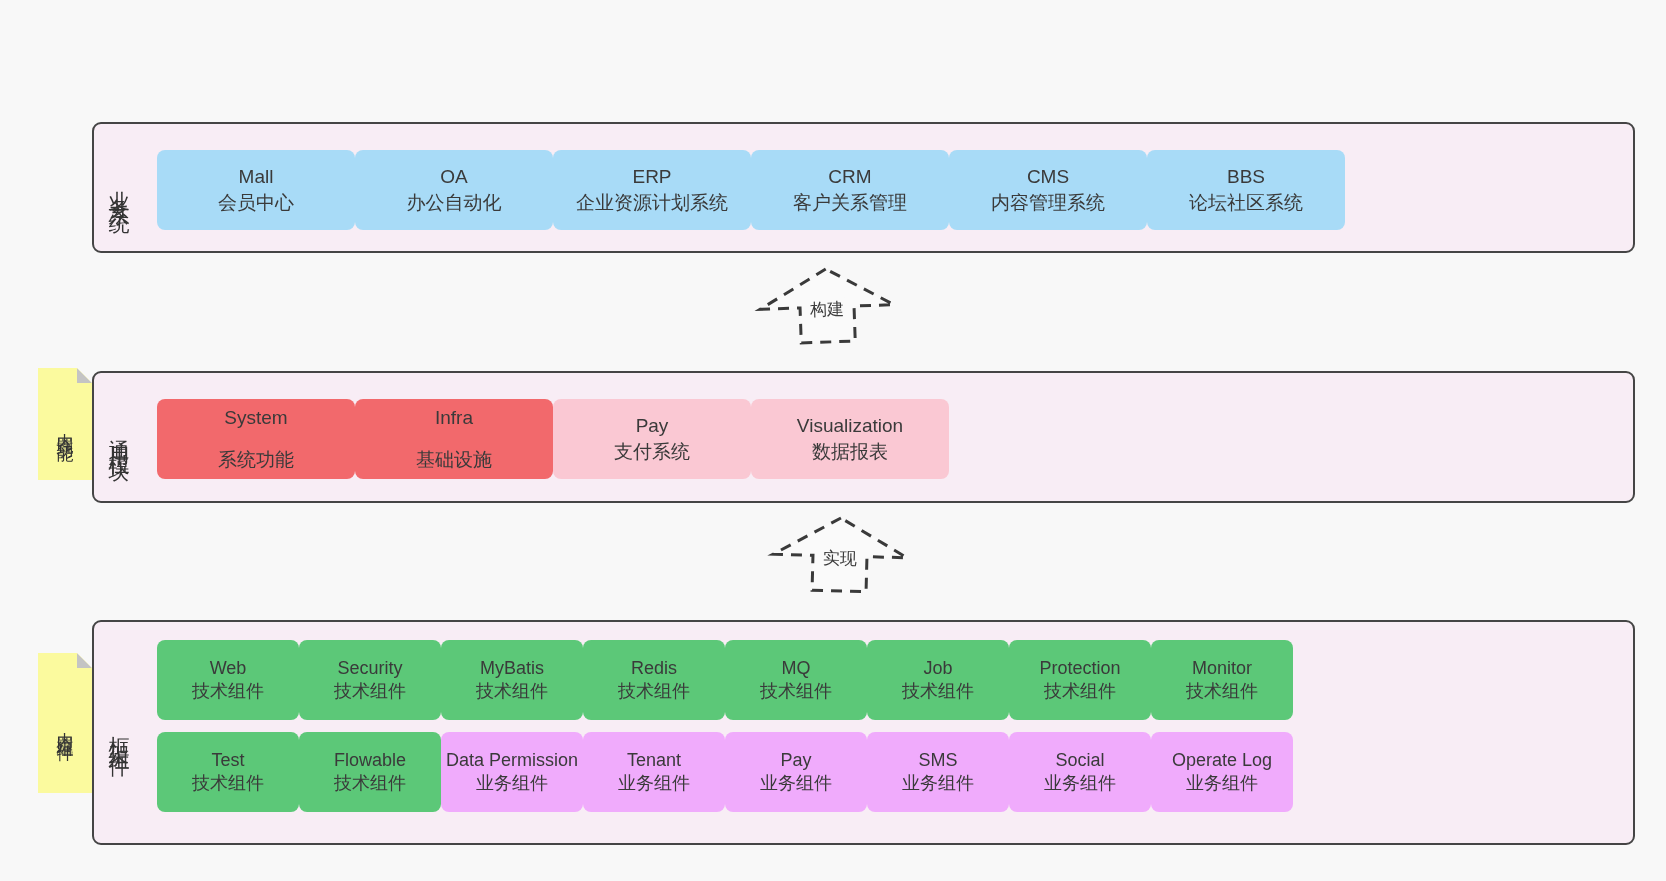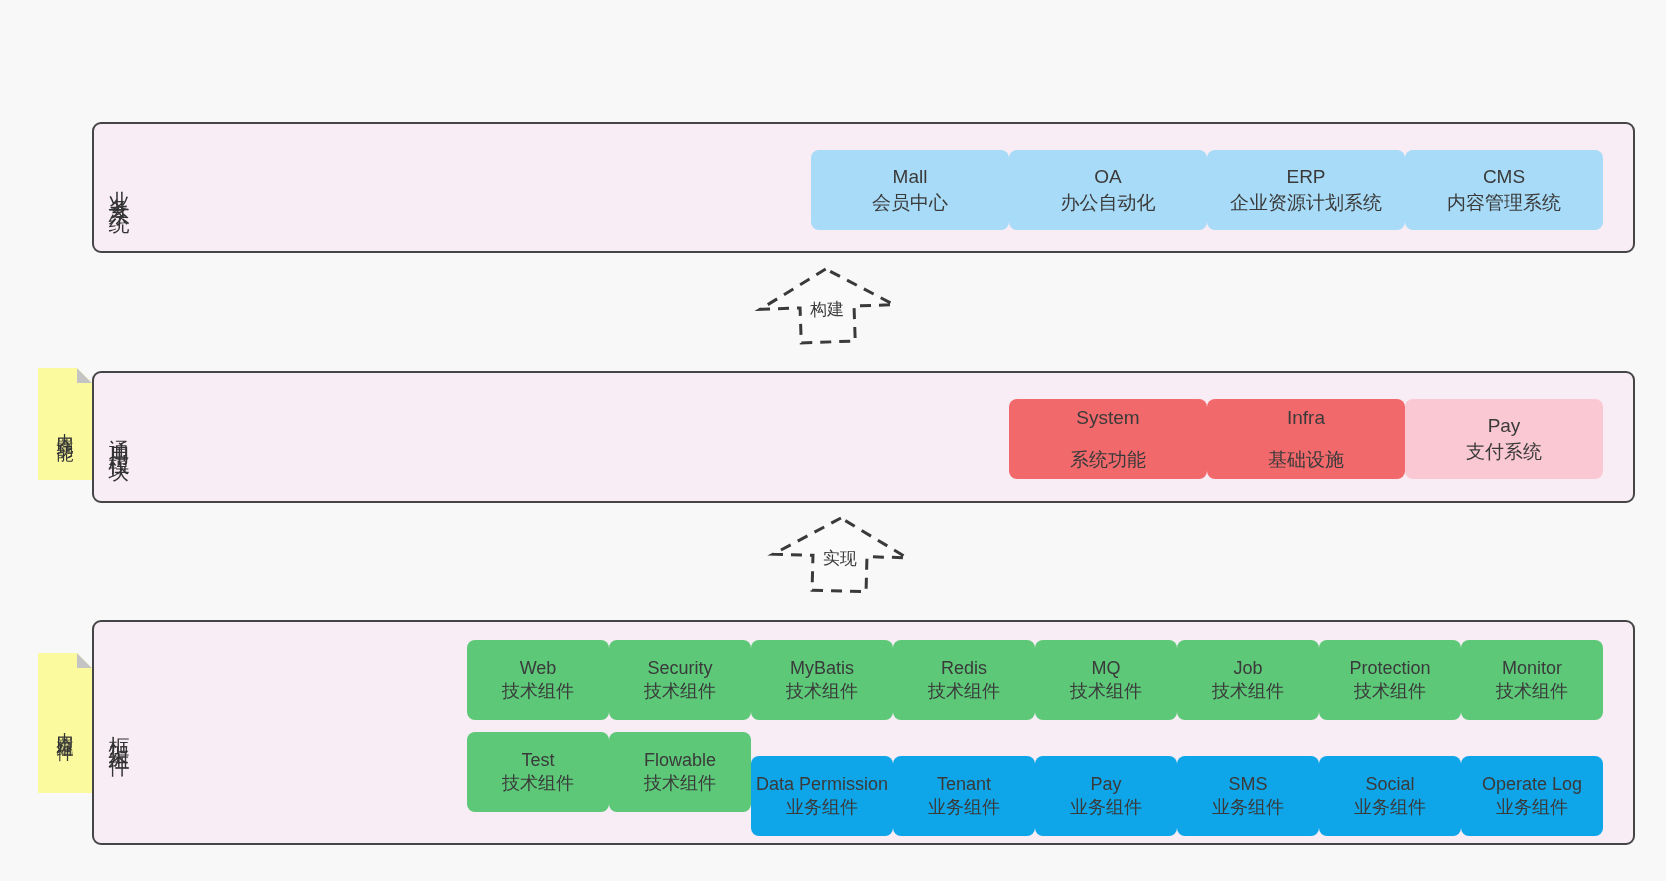--- a/index.html
+++ b/index.html
@@ -20,41 +20,41 @@
   .layer-framework{top:620px;height:225px;padding-left:24px;}
 
   .v-label{
     position:absolute;left:11px;top:50%;transform:translateY(-50%);
     writing-mode:vertical-rl;text-orientation:upright;
     font-size:21px;letter-spacing:7px;color:#333;white-space:nowrap;
   }
 
   .box-row{
     position:absolute;left:63px;right:30px;
-    display:flex;justify-content:flex-end;align-items:stretch;
+    display:flex;justify-content:flex-start;align-items:stretch;
   }
   .layer-business .box-row{top:26px;}
   .layer-modules  .box-row{top:26px;}
   .layer-framework .row-1{top:18px;}
   .layer-framework .row-2{top:110px;}
 
   
   .box{
     height:80px;border-radius:8px;
     display:flex;flex-direction:column;justify-content:center;
     text-align:center;font-size:19px;line-height:26px;color:#3a3a3a;
   }
   .layer-business .box,.layer-modules .box{width:198px;}
   .layer-framework .box{width:142px;font-size:18px;line-height:23px;}
 
   .blue{background:#a8dbf7;}
   .red{background:#f2696c;gap:16px;}
   .pink{background:#fac8d3;}
   .green{background:#5cc878;}
-  .light-green{background:#0ea5e9;margin-top:24px;}
+  .light-green{background:#f0abfc;}
 
   
   .arrow{position:absolute;width:150px;height:80px;}
   .arrow-build{left:752px;top:266px;transform:rotate(-2deg);}
   .arrow-implement{left:765px;top:515px;transform:rotate(1.5deg);}
   .arrow svg{display:block;}
   .arrow-label{
     position:absolute;left:50%;top:32px;transform:translateX(-50%);
     background:#fafafa;padding:0 3px;font-size:17px;color:#3c3c3c;white-space:nowrap;
   }
@@ -99,22 +99,30 @@
         </div>
         <div class="box blue">
           <div class="box-title">OA</div>
           <div class="box-sub">办公自动化</div>
         </div>
         <div class="box blue">
           <div class="box-title">ERP</div>
           <div class="box-sub">企业资源计划系统</div>
         </div>
         <div class="box blue">
+          <div class="box-title">CRM</div>
+          <div class="box-sub">客户关系管理</div>
+        </div>
+        <div class="box blue">
           <div class="box-title">CMS</div>
           <div class="box-sub">内容管理系统</div>
+        </div>
+        <div class="box blue">
+          <div class="box-title">BBS</div>
+          <div class="box-sub">论坛社区系统</div>
         </div>
       </div>
   </section>
 
   <div class="arrow arrow-build">
     <svg width="150" height="80" viewBox="0 0 150 80">
       <polygon points="75,3 8,41 48,41 48,76 102,76 102,41 142,41" fill="#fafafa" stroke="#3a3a3a" stroke-width="3" stroke-dasharray="11 8"></polygon>
     </svg>
     <span class="arrow-label">构建</span>
   </div>
@@ -127,20 +135,24 @@
           <div class="box-sub">系统功能</div>
         </div>
         <div class="box red">
           <div class="box-title">Infra</div>
           <div class="box-sub">基础设施</div>
         </div>
         <div class="box pink">
           <div class="box-title">Pay</div>
           <div class="box-sub">支付系统</div>
         </div>
+        <div class="box pink">
+          <div class="box-title">Visualization</div>
+          <div class="box-sub">数据报表</div>
+        </div>
       </div>
   </section>
 
   <div class="arrow arrow-implement">
     <svg width="150" height="80" viewBox="0 0 150 80">
       <polygon points="75,3 8,41 48,41 48,76 102,76 102,41 142,41" fill="#fafafa" stroke="#3a3a3a" stroke-width="3" stroke-dasharray="11 8"></polygon>
     </svg>
     <span class="arrow-label">实现</span>
   </div>
 

